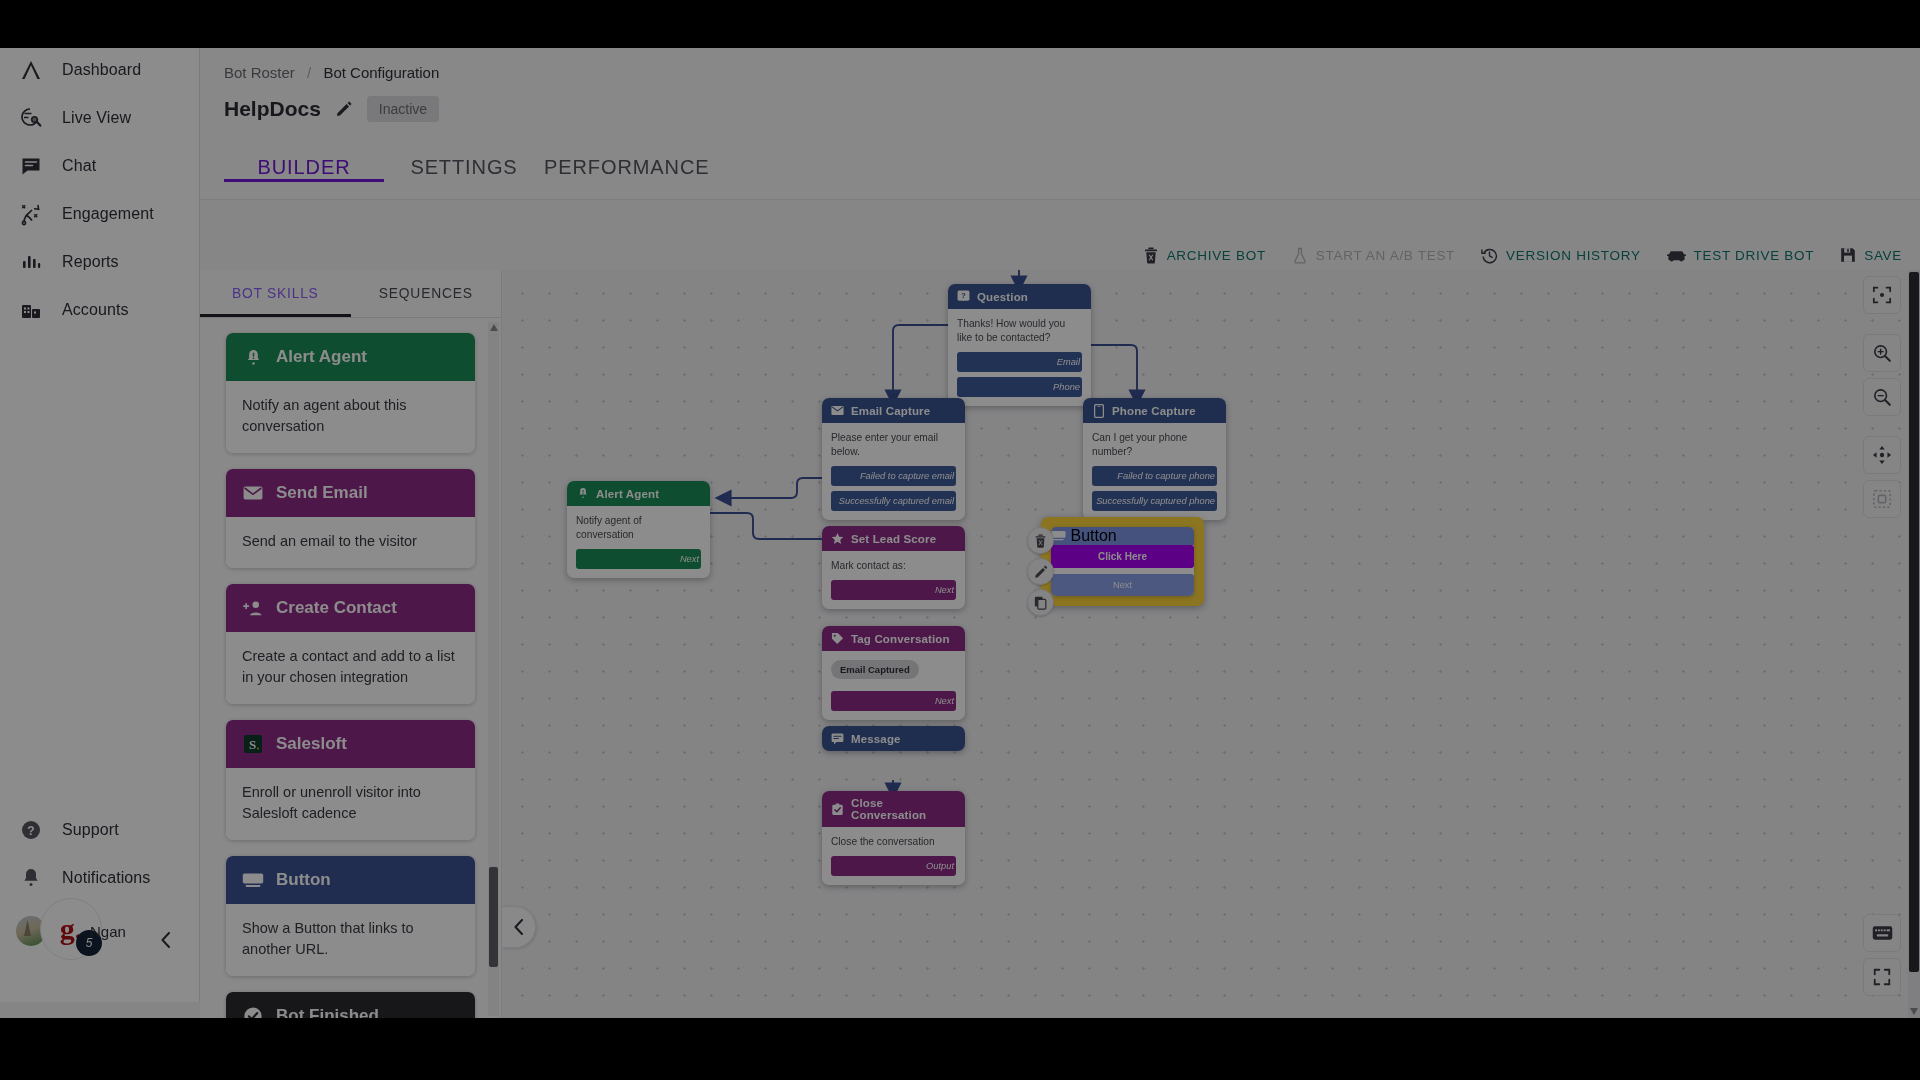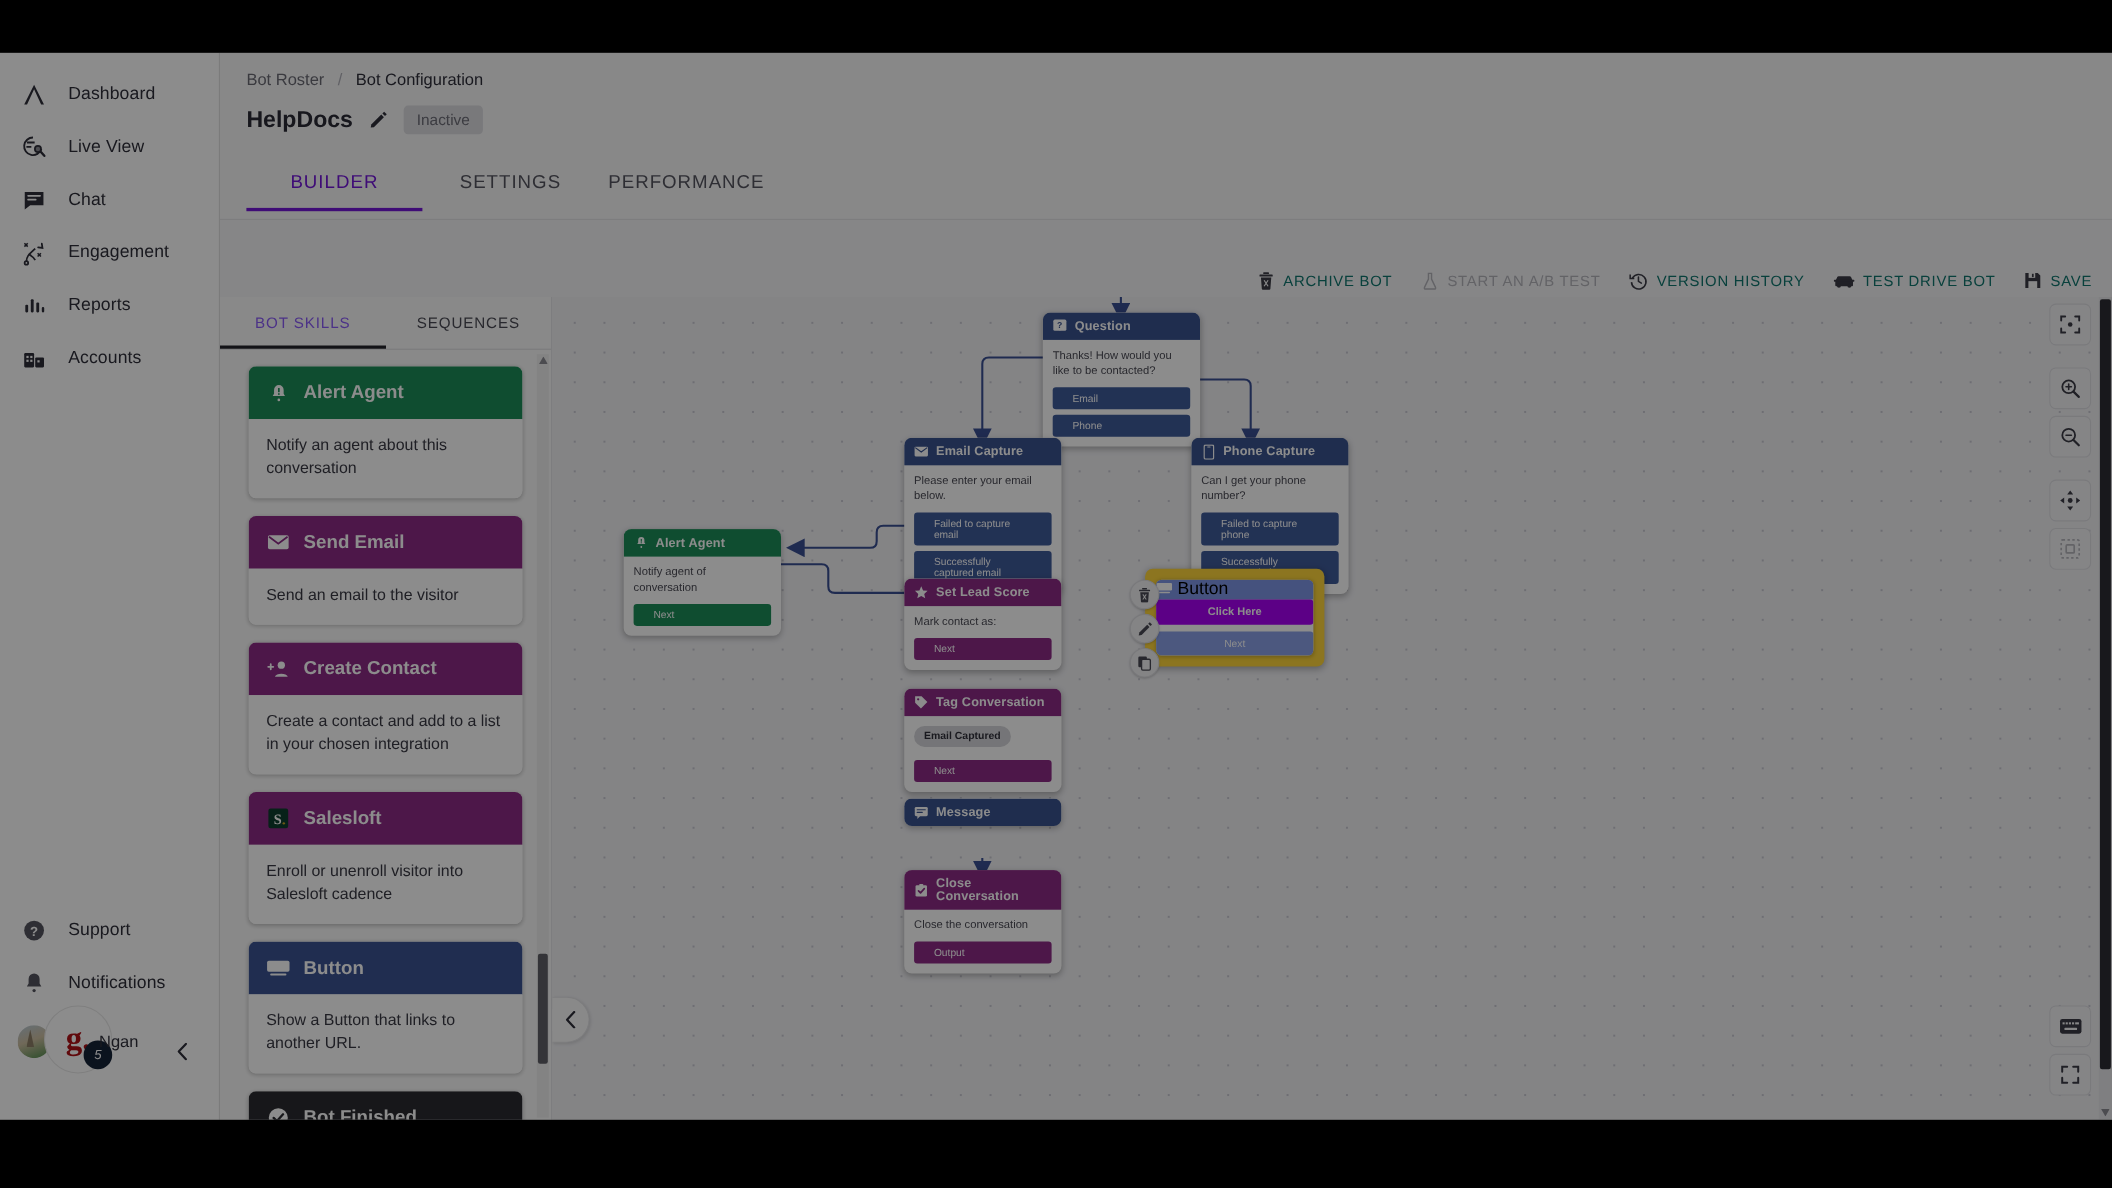--- a/index.html
+++ b/index.html
@@ -22,21 +22,21 @@
     pointer-events: none;
     z-index: 900;
   }
   
   .bar { position:absolute; left:0; width:1920px; background:#000; z-index:1000; }
   #bar-top { top:0; height:48px; }
   #bar-bottom { bottom:0; height:62px; }
 
   
   #sidebar {
-    position:absolute; left:0; top:48px; width:200px; height:970px;
+    position:absolute; left:0; top:32px; width:200px; height:970px;
     background:#ffffff;
     border-right:1px solid #e0e0e0;
     z-index:10;
   }
   .nav-item {
     display:flex; align-items:center;
     height:48px; padding-left:18px; gap:18px;
     cursor:pointer;
   }
   .nav-item .ico {
@@ -88,22 +88,22 @@
   #title-row { position:absolute; left:24px; top:48px; display:flex; align-items:center; gap:14px;}
   #bot-title { font-size:21px; font-weight:bold; color:#2b2b35; }
   #edit-title-icon { cursor:pointer; width:18px;height:18px;display:block;}
   #status-badge {
     background:#dcdce0; color:#6d6d77; border-radius:4px;
     padding:5px 12px; font-size:14px;
   }
   #tabs { position:absolute; left:24px; top:94px; display:flex; }
   .tab {
     width:160px; text-align:center;
-    font-size:17px; letter-spacing:.9px; color:#55555f;
-    padding:14px 0 13px; cursor:pointer;
+    font-size:20px; letter-spacing:.9px; color:#55555f;
+    padding:14px 0 0; cursor:pointer;
     border-bottom:3px solid transparent;
   }
   .tab.active { color:#7317d8; border-bottom-color:#7317d8; font-weight:normal;}
   #header-divider{ position:absolute; left:0; right:0; top:151px; height:1px; background:#e3e3e6;}
 
   
   #actions {
     position:absolute; right:18px; top:190px; height:34px;
     display:flex; align-items:center; gap:26px; z-index:20;
   }
@@ -187,23 +187,24 @@
   }
   .node .nhead{
     display:flex; align-items:center; gap:7px;
     padding:6px 9px; color:#fff; font-size:11.5px; font-weight:bold;
     letter-spacing:.15px;
   }
   .node .nhead .nico{ width:13px;height:13px;display:flex;align-items:center;justify-content:center;flex:0 0 13px;}
   .node .nbody{ padding:8px 9px 9px; }
   .node .ntext{ font-size:10.2px; line-height:1.35; color:#4b4b55; margin-bottom:7px;}
   .node .nbtn{
-    display:block; width:100%; text-align:left;
-    font-size:9.3px; color:#fff; padding:5px 18px; border-radius:3px;
+    display:block; width:100%; text-align:right;
+    font-size:9.3px; color:#fff; padding:5px 2px; border-radius:3px;
     margin-top:5px;
+    font-style:italic;
   }
   .node .nbtn:first-of-type{ margin-top:0; }
   .tagpill{
     display:inline-block; background:#d6d6da; color:#2f2f3a;
     font-size:9.5px; padding:4px 9px; border-radius:11px; margin-bottom:7px;
     font-weight:bold;
   }
 
   
   .c-blue .nhead{ background:#39538f; } .c-blue .nbtn{ background:#3f5b9a; }

